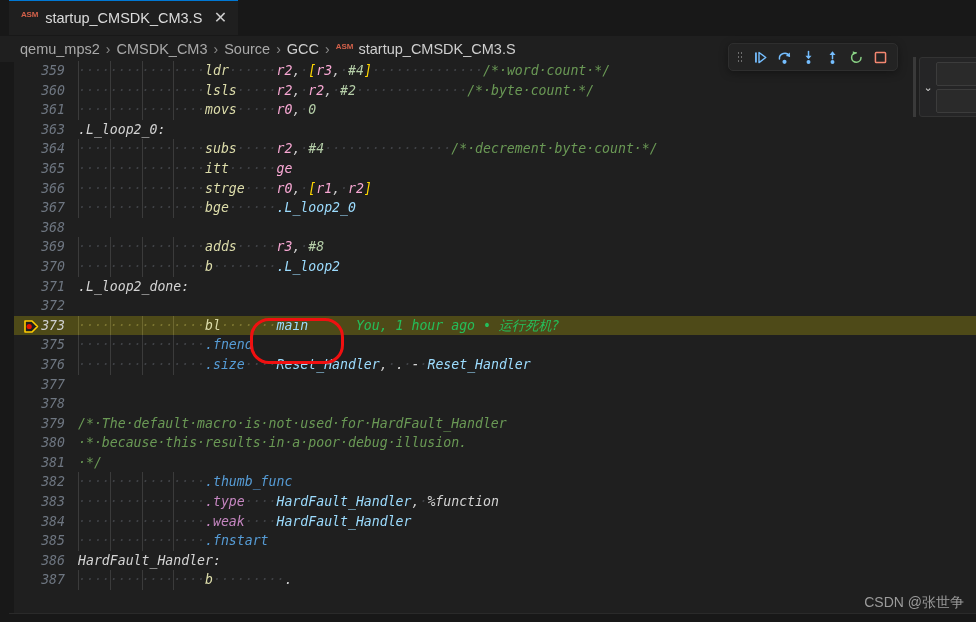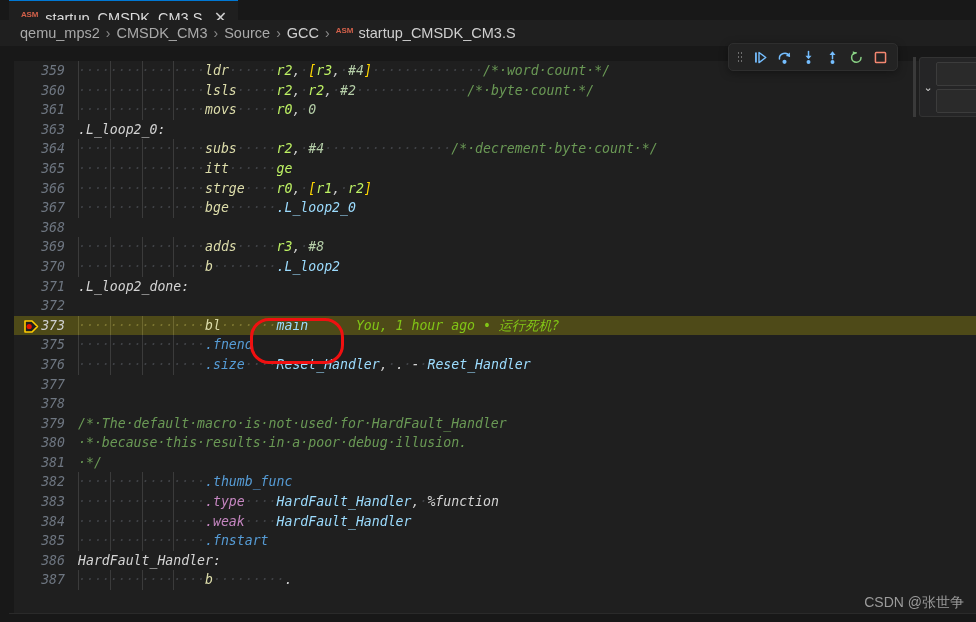--- a/index.html
+++ b/index.html
@@ -35,21 +35,21 @@
     font-family:"Liberation Sans", sans-serif;
   }
   .tab-close{
     margin-left:9px;font-size:16px;color:#ccc;line-height:1;
     width:18px;height:18px;display:flex;align-items:center;justify-content:center;
     cursor:pointer;border-radius:4px;
   }
 
   
   .breadcrumbs{
-    position:absolute;left:0;top:20px;width:976px;height:26px;
+    position:absolute;left:0;top:36px;width:976px;height:26px;
     background:#1f1f1f;display:flex;align-items:center;
     padding-left:20px;box-sizing:border-box;
   }
   .crumb{
     font-size:14.5px;color:#a9a9a9;white-space:nowrap;cursor:pointer;
     font-family:"Liberation Sans", sans-serif;
   }
   .crumb.strong{color:#cfcfcf;}
   .crumb.last{color:#cfcfcf;}
   .crumb-sep{
@@ -108,42 +108,42 @@
     position:absolute;left:0;top:0;width:64px;height:100%;
     text-align:right;padding-right:13px;box-sizing:border-box;
     color:#6e7681;font-family:"DejaVu Sans Mono", monospace;font-size:13.2px;
     user-select:none;
   }
   .code-line.hl .gutter{color:#cfcfcf;}
   .content{position:absolute;left:64px;top:0;right:0;height:100%;}
 
   
   .t-instr{color:#dcdcaa;text-align:right;}
-  .t-reg{color:#bef264;text-align:center;}
+  .t-reg{color:#f9a8d4;text-align:center;}
   .t-num{color:#b5cea8;}
   .t-brk{color:#ffd700;}
   .t-punc{color:#cccccc;}
   .t-cmt{color:#6a9955;}
   .t-dir{color:#569cd6;}
   .t-dir2{color:#c586c0;}
   .t-id{color:#9cdcfe;}
   .t-lbl{color:#d4d4d4;}
   .t-plain{color:#d4d4d4;}
   .t-ws{color:#3f4145;}
   .code-line.hl .t-ws{color:#7a7430;}
 
   
   .iguide{
     position:absolute;top:0;width:1px;height:19.6px;background:#3b3b3b;
   }
   .code-line.hl .iguide{background:#6d6830;}
 
   
   .blame{
-    color:#84cc16;font-family:"DejaVu Sans Mono", monospace;font-size:13.2px;
+    color:#22c55e;font-family:"DejaVu Sans Mono", monospace;font-size:13.2px;
     opacity:0.95;
   }
 
   
   .bp-marker{
     position:absolute;left:10px;top:3px;width:15px;height:13px;z-index:3;
   }
 
   
   .annot-oval{

